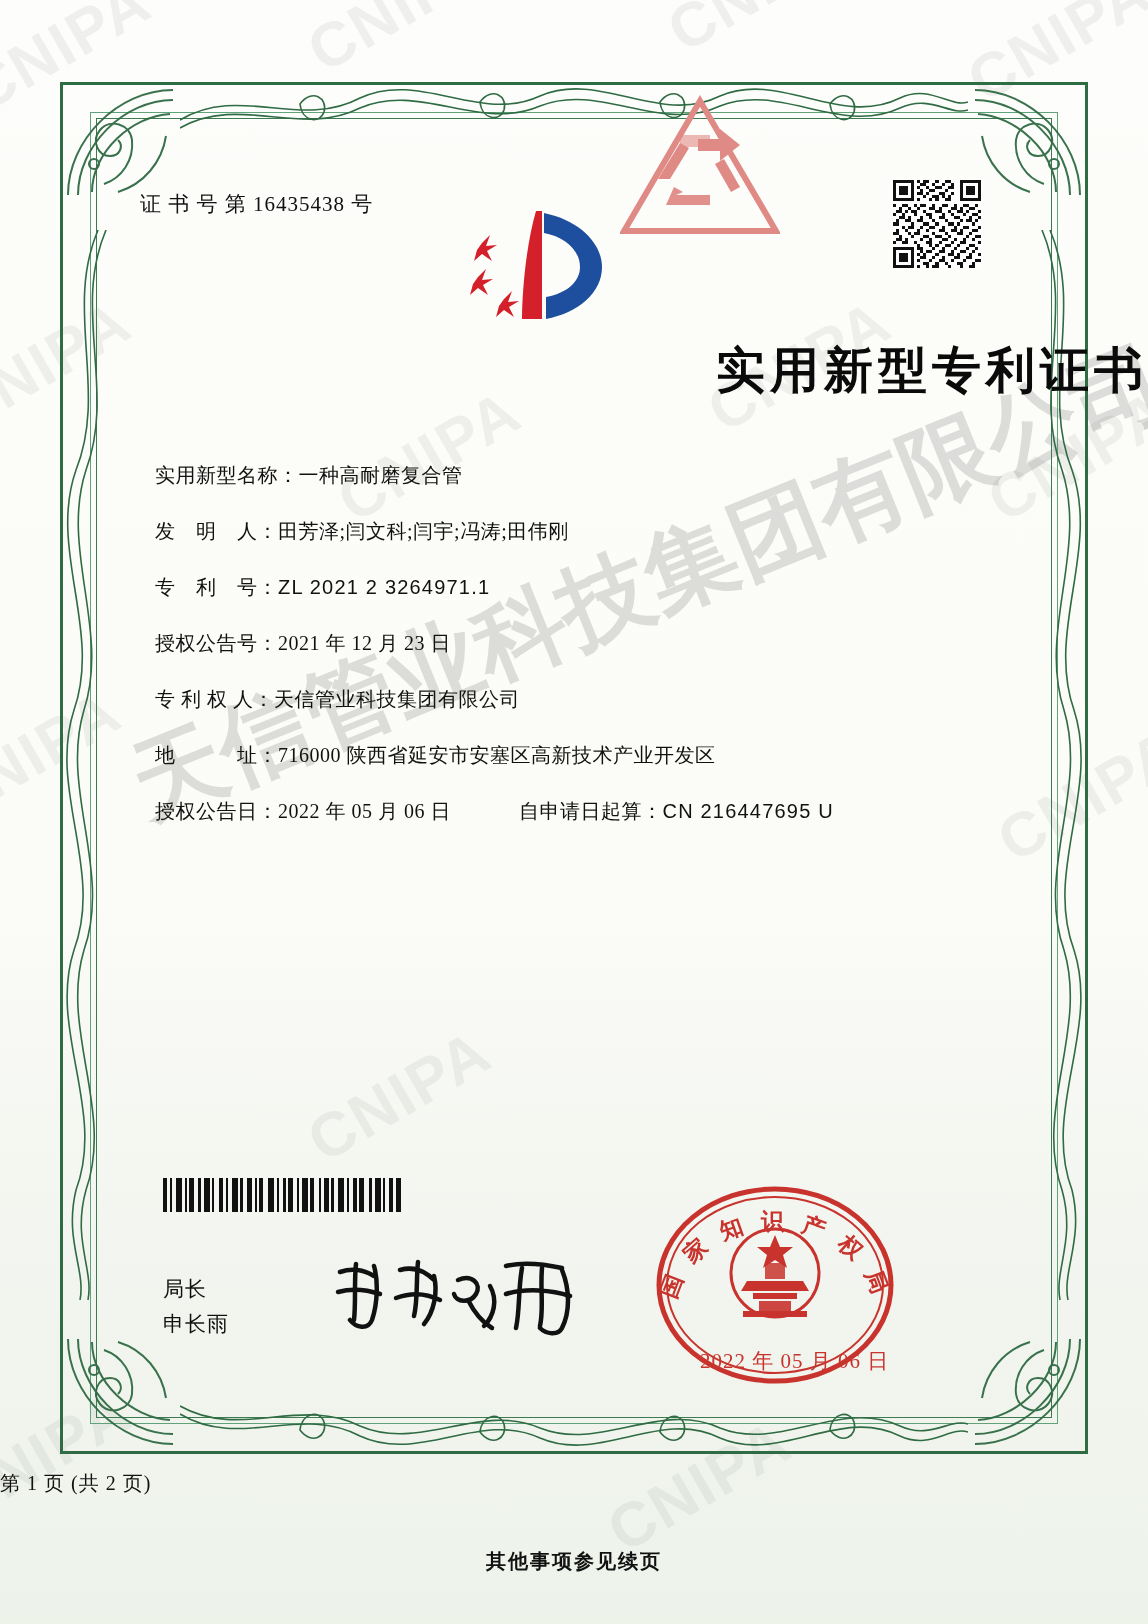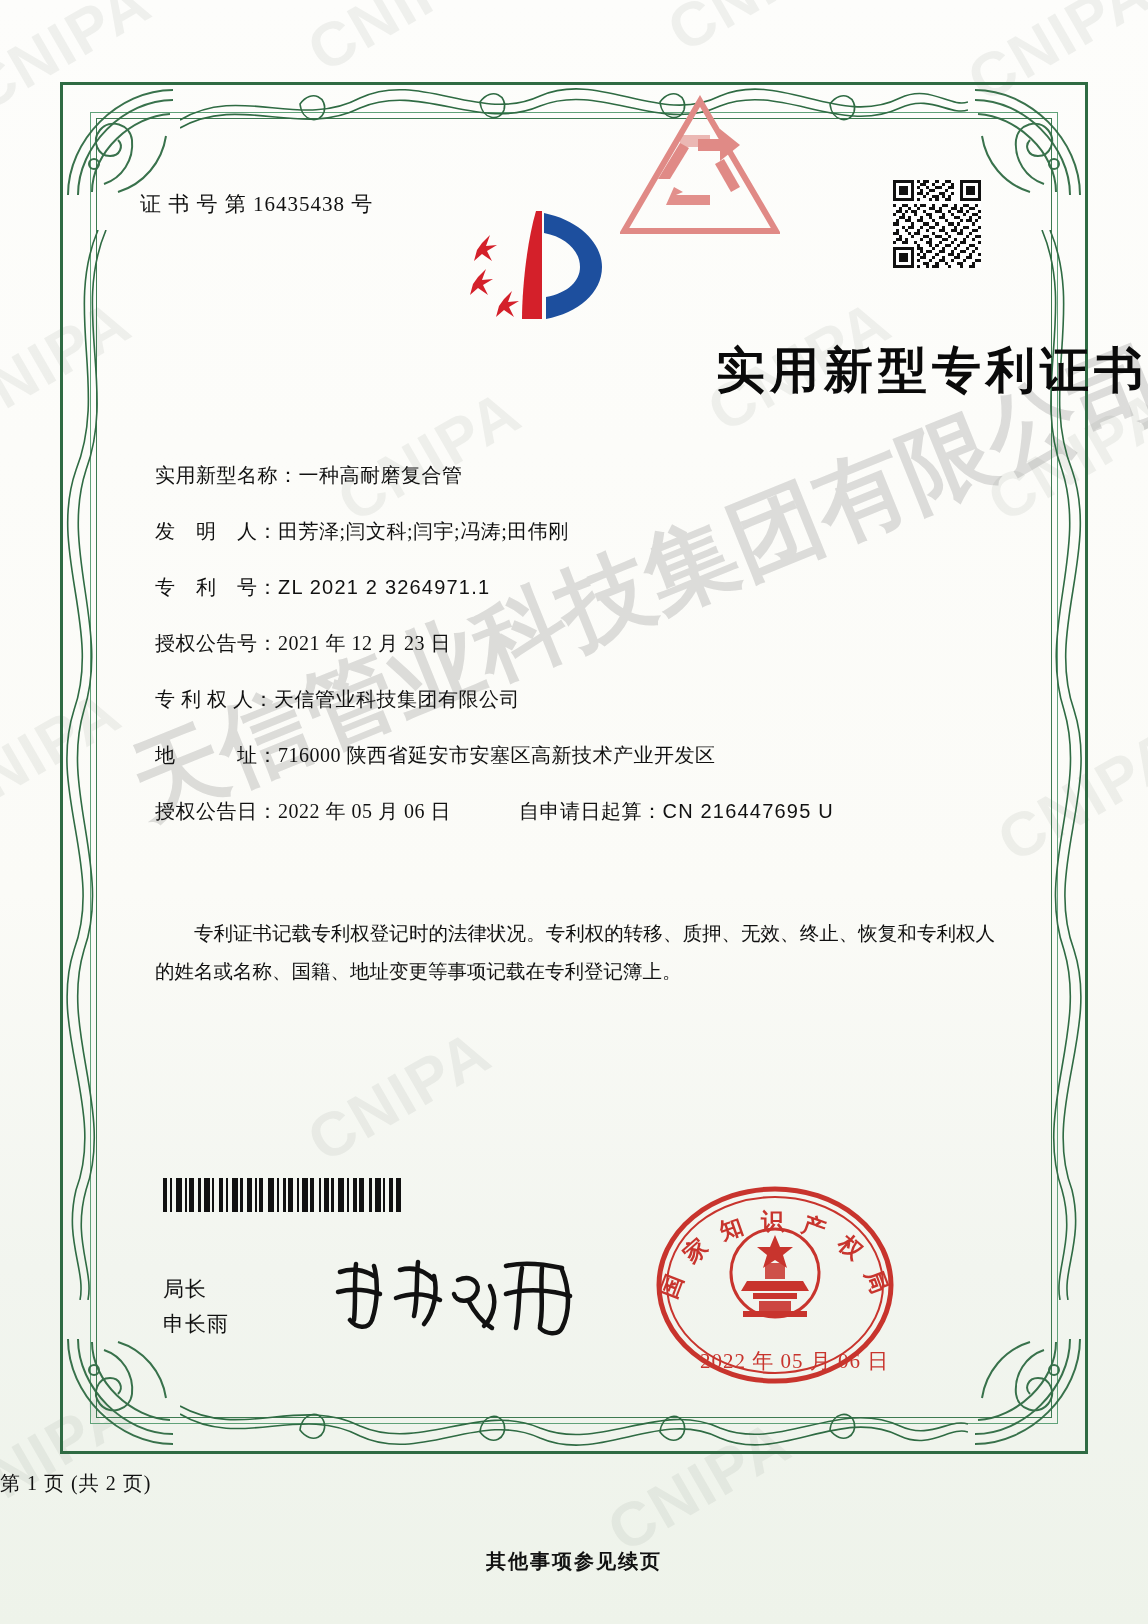--- a/index.html
+++ b/index.html
@@ -680,21 +680,20 @@
     <div class="row">
       <span class="lbl">授权公告日：</span>
       <span class="val">2022 年 05 月 06 日</span>
       <span class="split-gap"></span>
       <span class="lbl">自申请日起算：</span>
       <span class="val mono">CN 216447695 U</span>
     </div>
   </div>
 
   <div class="paras">
-    <p>专利证书记载专利权登记时的法律状况。专利权的转移、质押、无效、终止、恢复和专利权人的姓名或名称、国籍、地址变更等事项记载在专利登记簿上。</p>
   </div>
 
   <div class="barcode">
     <i style="width:4px"></i>
       <i style="width:3px;background:transparent"></i>
     <i style="width:2px"></i>
       <i style="width:4px;background:transparent"></i>
     <i style="width:6px"></i>
       <i style="width:3px;background:transparent"></i>
     <i style="width:2px"></i>

